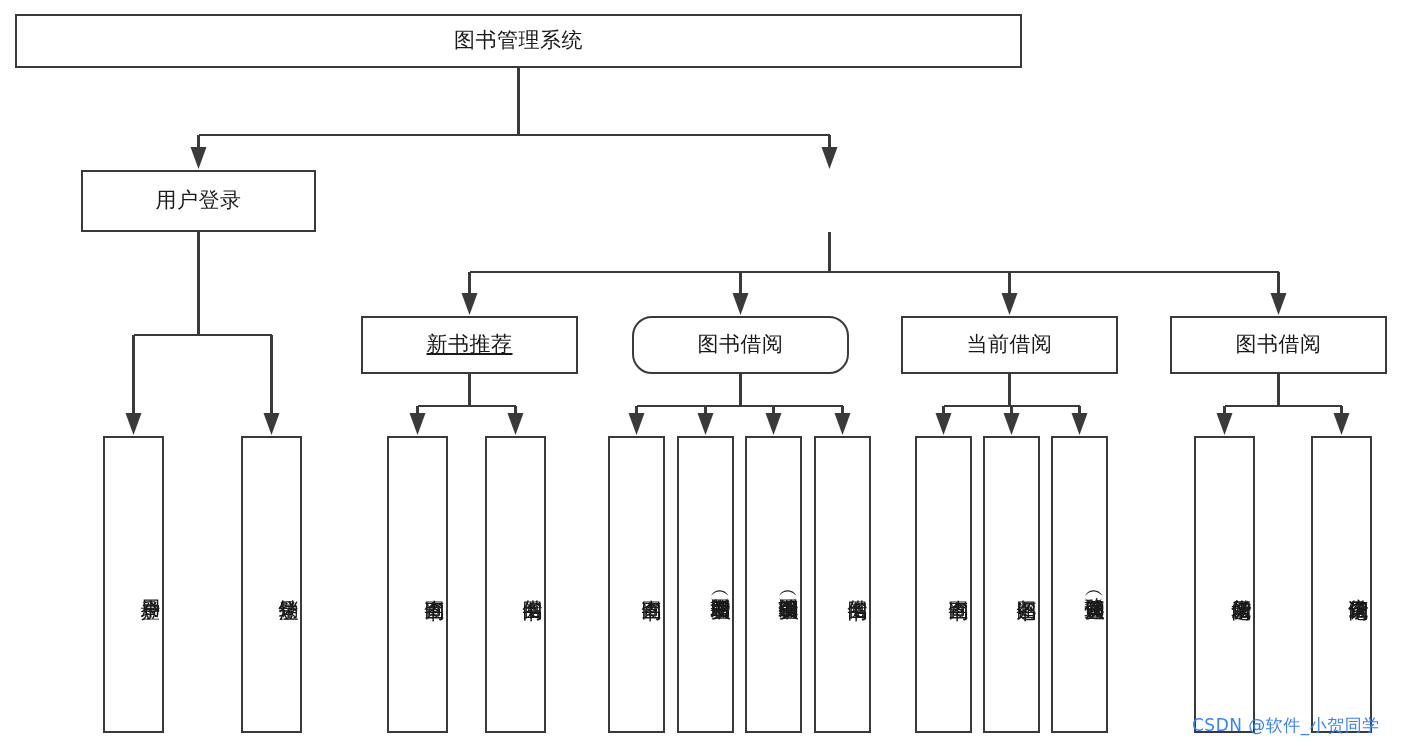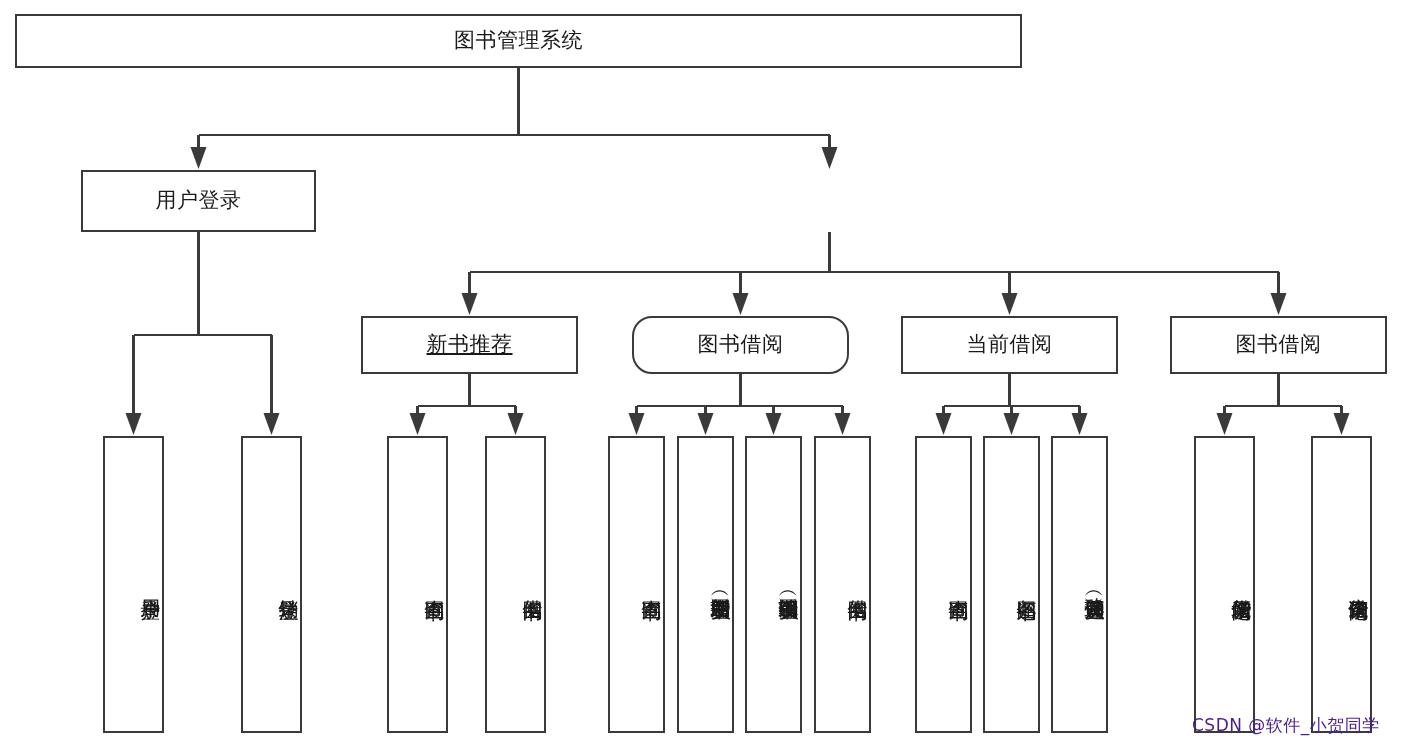--- a/index.html
+++ b/index.html
@@ -59,21 +59,21 @@
     display: block;
   }
   .node .htext {
     display: block;
   }
   #watermark {
     position: absolute;
     left: 1192px;
     top: 714px;
     font-size: 17px;
-    color: #4c1d95;
+    color: #3b82f6;
     letter-spacing: 0.5px;
     white-space: nowrap;
     font-family: "DejaVu Sans", "Liberation Sans", sans-serif;
   }
 </style>
 </head>
 <body>
 
 <div id="canvas">
 

